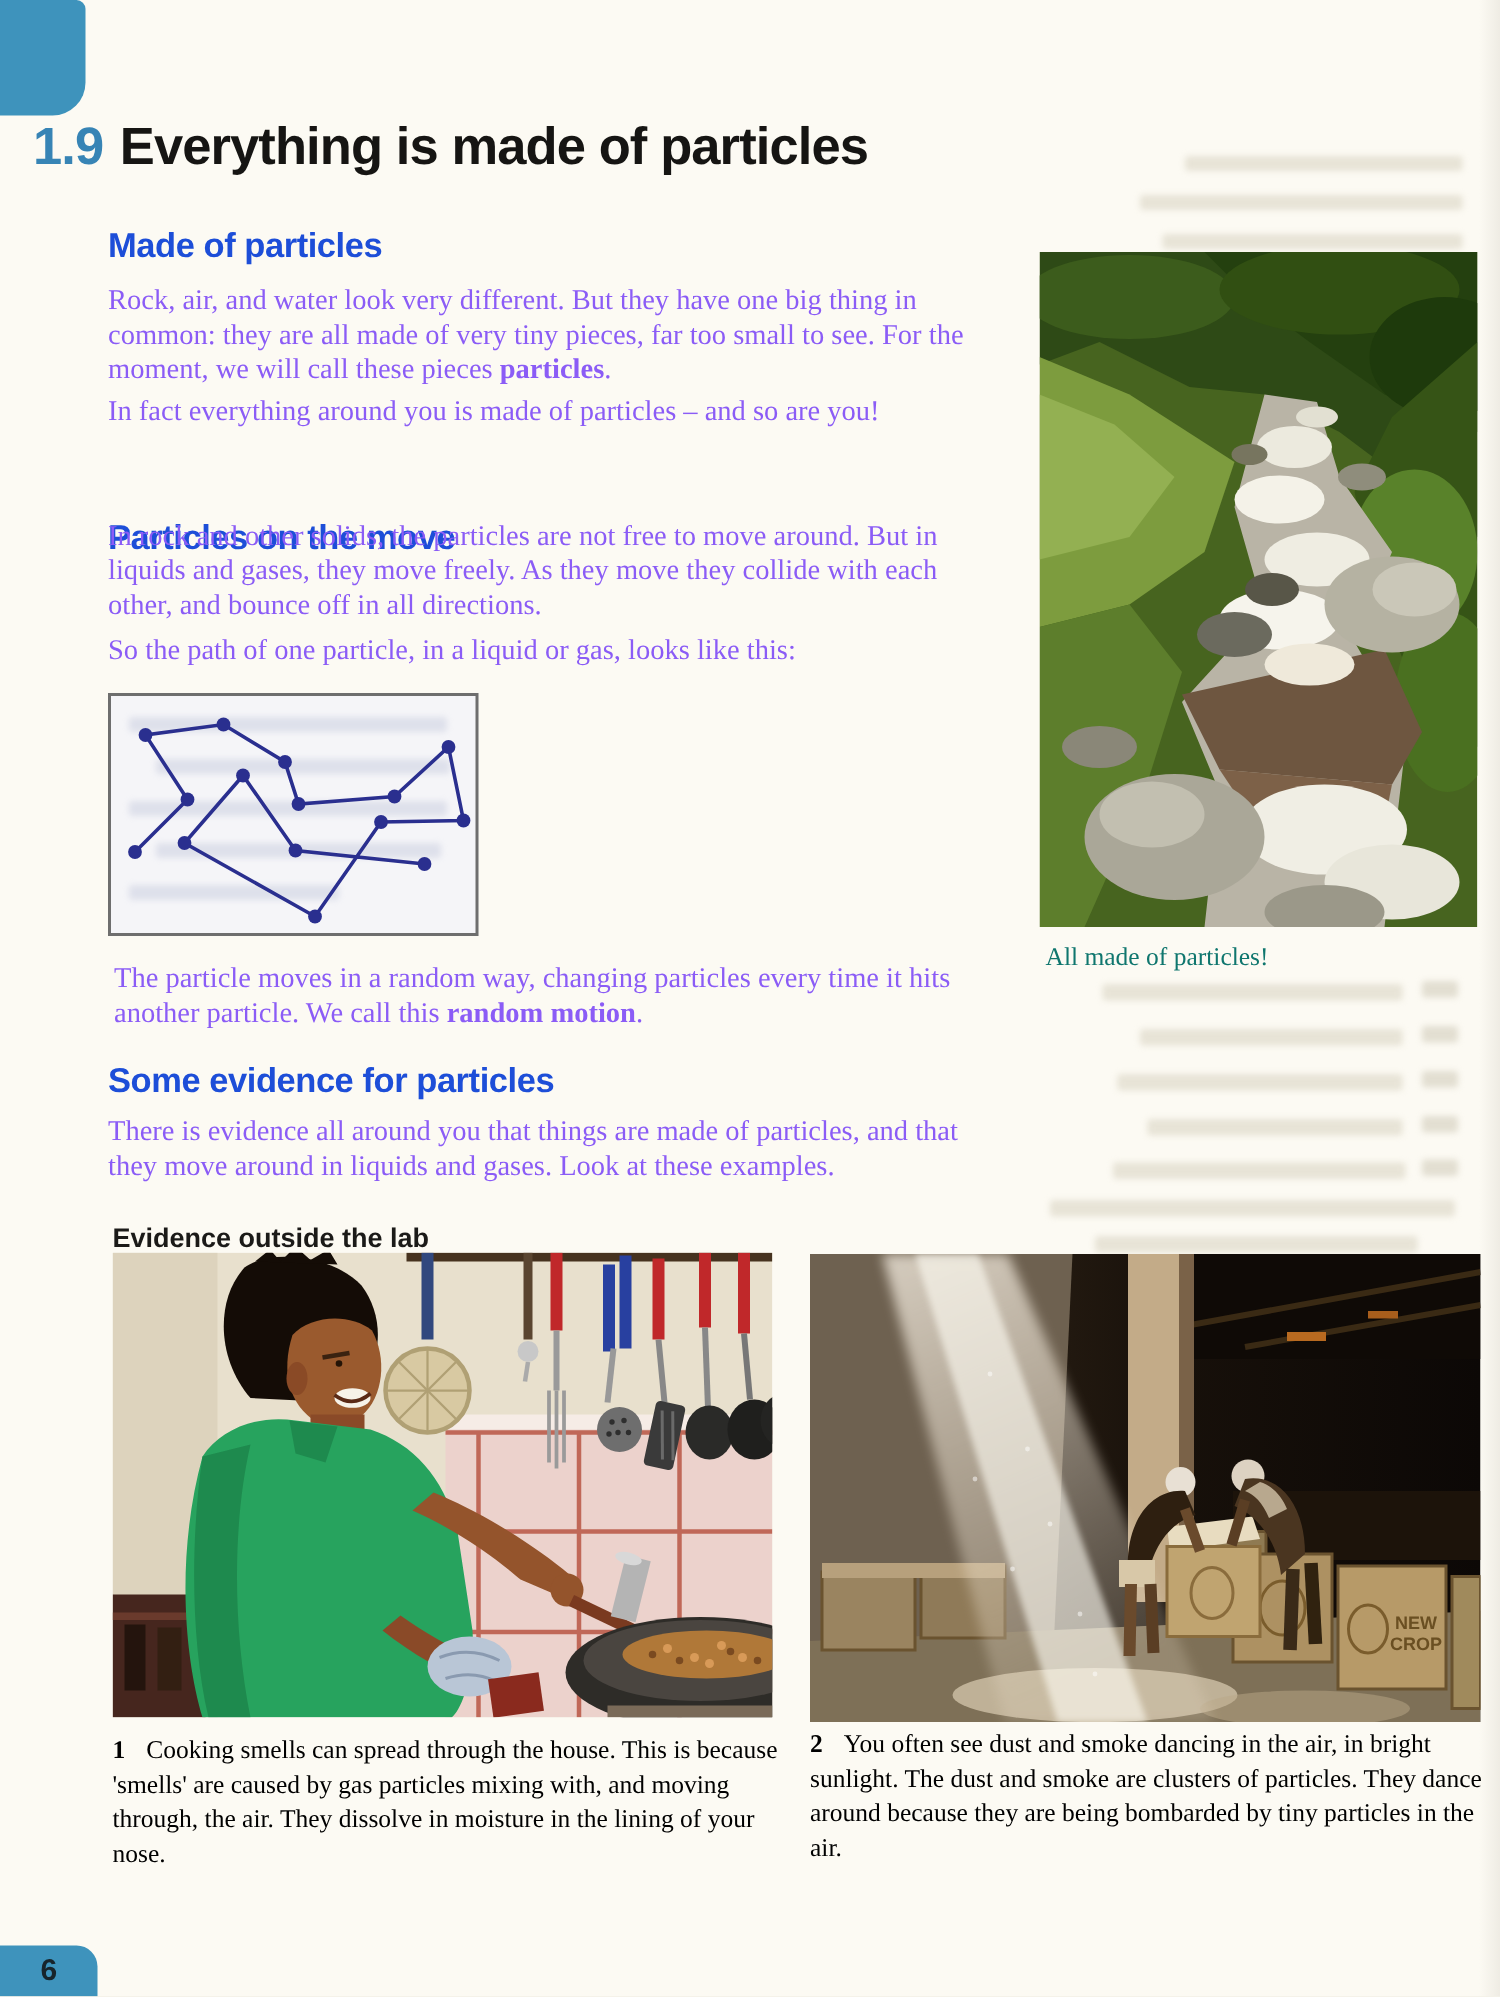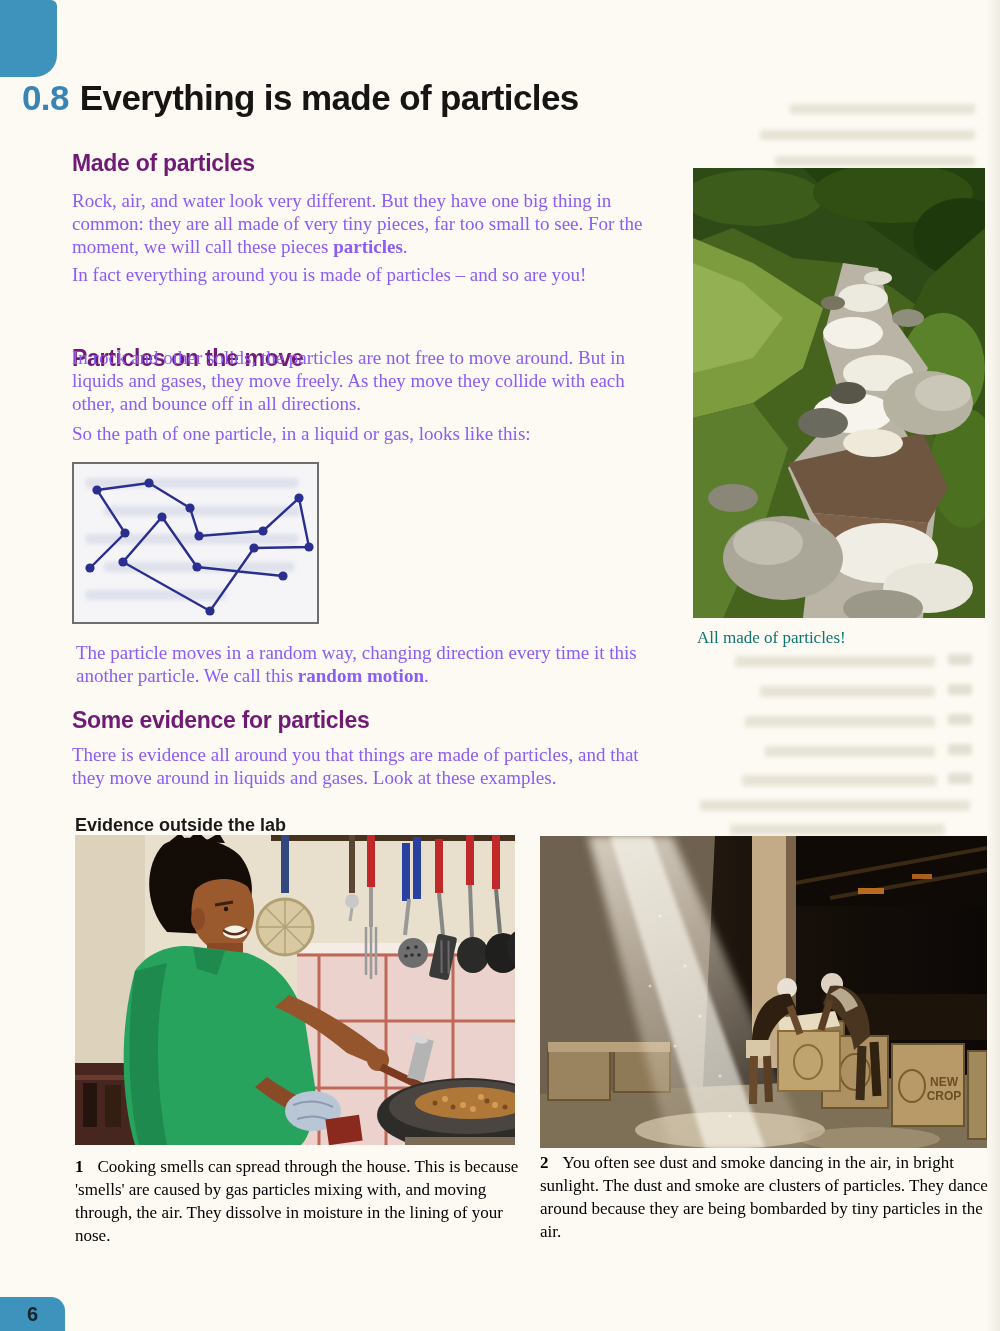--- a/index.html
+++ b/index.html
@@ -17,21 +17,21 @@
     background:#3e93bc;border-radius:0 14px 0 0;
     font-family:"Liberation Sans",sans-serif;font-weight:bold;font-size:20px;
     color:#17242b;display:flex;align-items:center;justify-content:center;}
   
   .h1{position:absolute;left:22px;top:80px;display:flex;gap:11px;align-items:baseline;
     font-family:"Liberation Sans",sans-serif;font-weight:bold;font-size:35px;
     letter-spacing:-0.6px;line-height:1;}
   .h1 .num{color:#3784b5;}
   .h1 .ttl{color:#161513;}
   .sec-h{position:absolute;font-family:"Liberation Sans",sans-serif;font-weight:bold;
-    font-size:23px;letter-spacing:-0.3px;color:#701a75;line-height:1;}
+    font-size:23px;letter-spacing:-0.3px;color:#1d4ed8;line-height:1;}
   .sub-h{position:absolute;font-family:"Liberation Sans",sans-serif;font-weight:bold;
     font-size:18px;color:#1b1a18;line-height:1;}
   
   .para{position:absolute;left:72px;width:590px;font-size:19px;line-height:23px;
     color:#8b5cf6;}
   .b{font-weight:bold;}
   .cap{position:absolute;font-size:17px;line-height:23px;color:#000000;}
   .cap .n{font-weight:bold;padding-right:14px;}
   .photo-cap{position:absolute;font-size:17px;color:#0f766e;}
   
@@ -51,21 +51,21 @@
 
 <div class="page">
   <div class="page-edge"></div>
 
   <div class="tab-top"></div>
   <div class="tab-bottom">
     <span>6</span>
   </div>
 
   <div class="h1">
-    <span class="num">0.8</span>
+    <span class="num">1.9</span>
     <span class="ttl">Everything is made of particles</span>
   </div>
 
   <div>
     <div class="ghost" style="left:790px;top:104px;width:185px;height:10px;"></div>
     <div class="ghost" style="left:760px;top:130px;width:215px;height:10px;"></div>
     <div class="ghost" style="left:775px;top:156px;width:200px;height:10px;"></div>
   </div>
 
   <div class="sec-h" style="left:72px;top:152px;">Made of particles</div>
@@ -85,21 +85,21 @@
     <svg width="243" height="158" viewBox="0 0 243 158">
       <defs>
         <marker id="dot" markerUnits="userSpaceOnUse" markerWidth="12" markerHeight="12" refX="6" refY="6">
           <circle cx="6" cy="6" r="4.6" fill="#2a2f8f"></circle>
         </marker>
       </defs>
       <polyline fill="none" stroke="#2a2f8f" stroke-width="2.4" marker-start="url(#dot)" marker-mid="url(#dot)" marker-end="url(#dot)" points="16,104 51,69 23,26 75,19 116,44 125,72 189,67 225,34 235,83 180,84 136,147 49,98 88,53 123,103 209,112"></polyline>
     </svg>
   </div>
 
-  <div class="para" style="left:76px;top:641px;width:585px;"><span>The particle moves in a random way, changing direction every time it this another particle. We call this </span><span class="b">random motion</span><span>.</span></div>
+  <div class="para" style="left:76px;top:641px;width:585px;"><span>The particle moves in a random way, changing particles every time it hits another particle. We call this </span><span class="b">random motion</span><span>.</span></div>
 
   <div class="sec-h" style="left:72px;top:709px;">Some evidence for particles</div>
   <div class="para" style="top:743px;">There is evidence all around you that things are made of particles, and that they move around in liquids and gases. Look at these examples.</div>
   <div class="sub-h" style="left:75px;top:806px;margin-top:10px;">Evidence outside the lab</div>
 
   <div>
     <div class="ghost" style="left:735px;top:656px;width:200px;height:11px;"></div>
     <div class="ghost num" style="left:948px;top:654px;width:24px;height:11px;"></div>
     <div class="ghost" style="left:760px;top:686px;width:175px;height:11px;"></div>
     <div class="ghost num" style="left:948px;top:684px;width:24px;height:11px;"></div>

